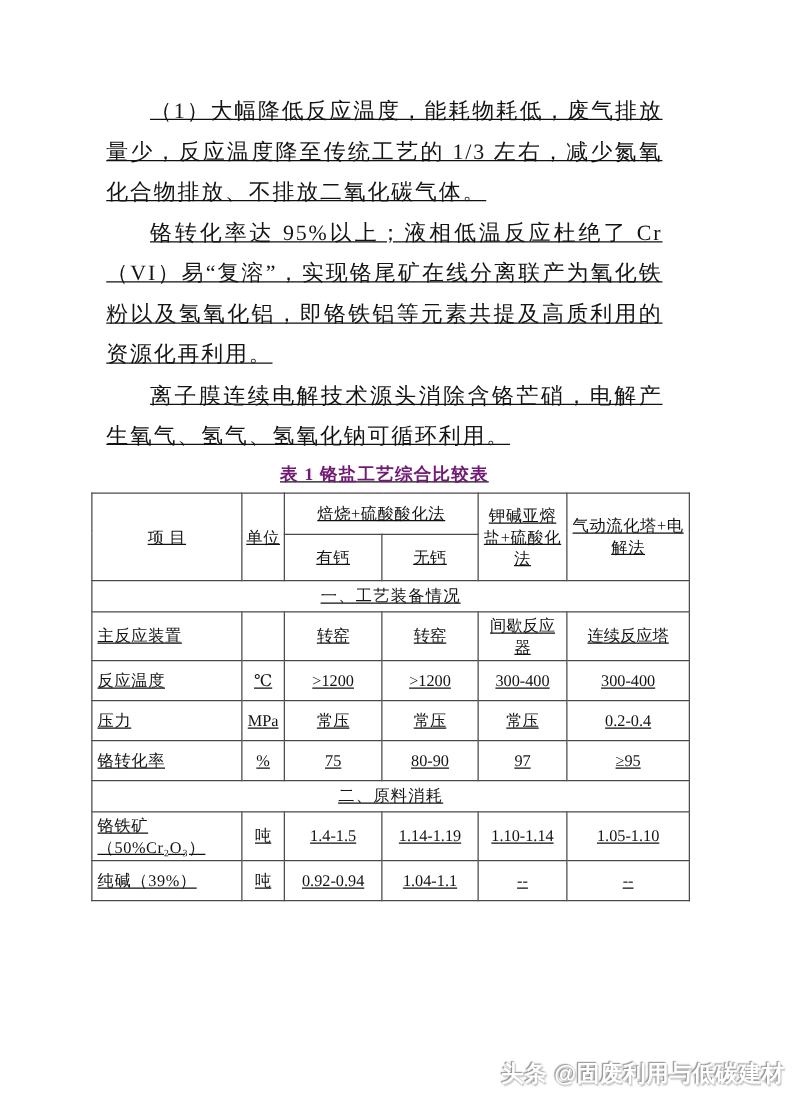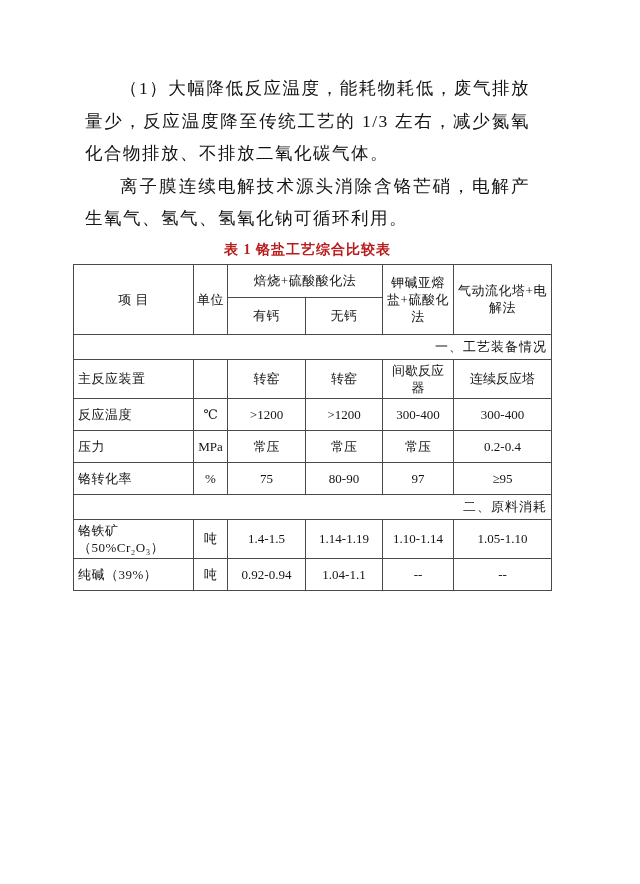--- a/index.html
+++ b/index.html
@@ -9,37 +9,38 @@
     width: 640px;
     height: 884px;
     margin: 0 auto;
     background: #ffffff;
     overflow: hidden;
     font-family: "Liberation Serif", "DejaVu Serif", serif;
     color: #111111;
   }
   .content {
     padding: 72px 110px 0 85px;
+    text-decoration: underline;
   }
   .body-text p {
     font-size: 17.5px;
     line-height: 32.5px;
     letter-spacing: 1.5px;
     text-align: justify;
     text-justify: inter-character;
     text-indent: 2em;
     color: #141414;
   }
   .table-caption {
     margin-top: 6px;
     text-align: center;
     font-size: 14px;
     font-weight: bold;
     letter-spacing: 1px;
-    color: #b91c1c;
+    color: #701a75;
   }
   .table-wrap {
     margin-top: 5px;
     margin-left: -12px; 
     width: 478px;
   }
   table.cmp {
     border-collapse: collapse;
     table-layout: fixed;
     width: 478px;
@@ -61,21 +62,21 @@
   .col-ca    { width: 78px;  }
   .col-noca  { width: 77px;  }
   .col-potash{ width: 71px;  }
   .col-pneu  { width: 98px;  }
   tr.hdr-top th { height: 33px; }
   tr.hdr-sub th { height: 37px; }
   th.cell-unit { padding: 2px 9px; line-height: 16px; }
   th.cell-potash { padding: 2px 2px; line-height: 20px; }
   th.cell-pneu { padding: 2px 7px; line-height: 20px; }
   tr.section-row td {
-    text-align: right;
+    text-align: center;
     padding: 2px 4px;
     height: 25px;
     letter-spacing: 1px;
   }
   tr.data-row { height: 32px; }
   tr.data-row td.lbl {
     text-align: left;
     padding-left: 4px;
     letter-spacing: 0.5px;
     margin-left: 16px;
@@ -93,20 +94,21 @@
   }
 </style>
 </head>
 <body>
 
 <div class="page">
   <div class="content">
 
     <div class="body-text">
       <p>（1）大幅降低反应温度，能耗物耗低，废气排放量少，反应温度降至传统工艺的 1/3 左右，减少氮氧化合物排放、不排放二氧化碳气体。</p>
+      <p>铬转化率达 95%以上；液相低温反应杜绝了 Cr（VI）易“复溶”，实现铬尾矿在线分离联产为氧化铁粉以及氢氧化铝，即铬铁铝等元素共提及高质利用的资源化再利用。</p>
       <p>离子膜连续电解技术源头消除含铬芒硝，电解产生氧气、氢气、氢氧化钠可循环利用。</p>
     </div>
 
     <div class="table-caption">表 1 铬盐工艺综合比较表</div>
 
     <div class="table-wrap">
       <table class="cmp">
         <colgroup>
           <col class="col-item">
             <col class="col-unit">
@@ -181,13 +183,14 @@
             <td>0.92-0.94</td>
             <td>1.04-1.1</td>
             <td>--</td>
             <td>--</td>
           </tr>
         </tbody>
       </table>
     </div>
   </div>
 
+  <div class="watermark">头条 @固废利用与低碳建材</div>
 </div>
 
 </body></html>

